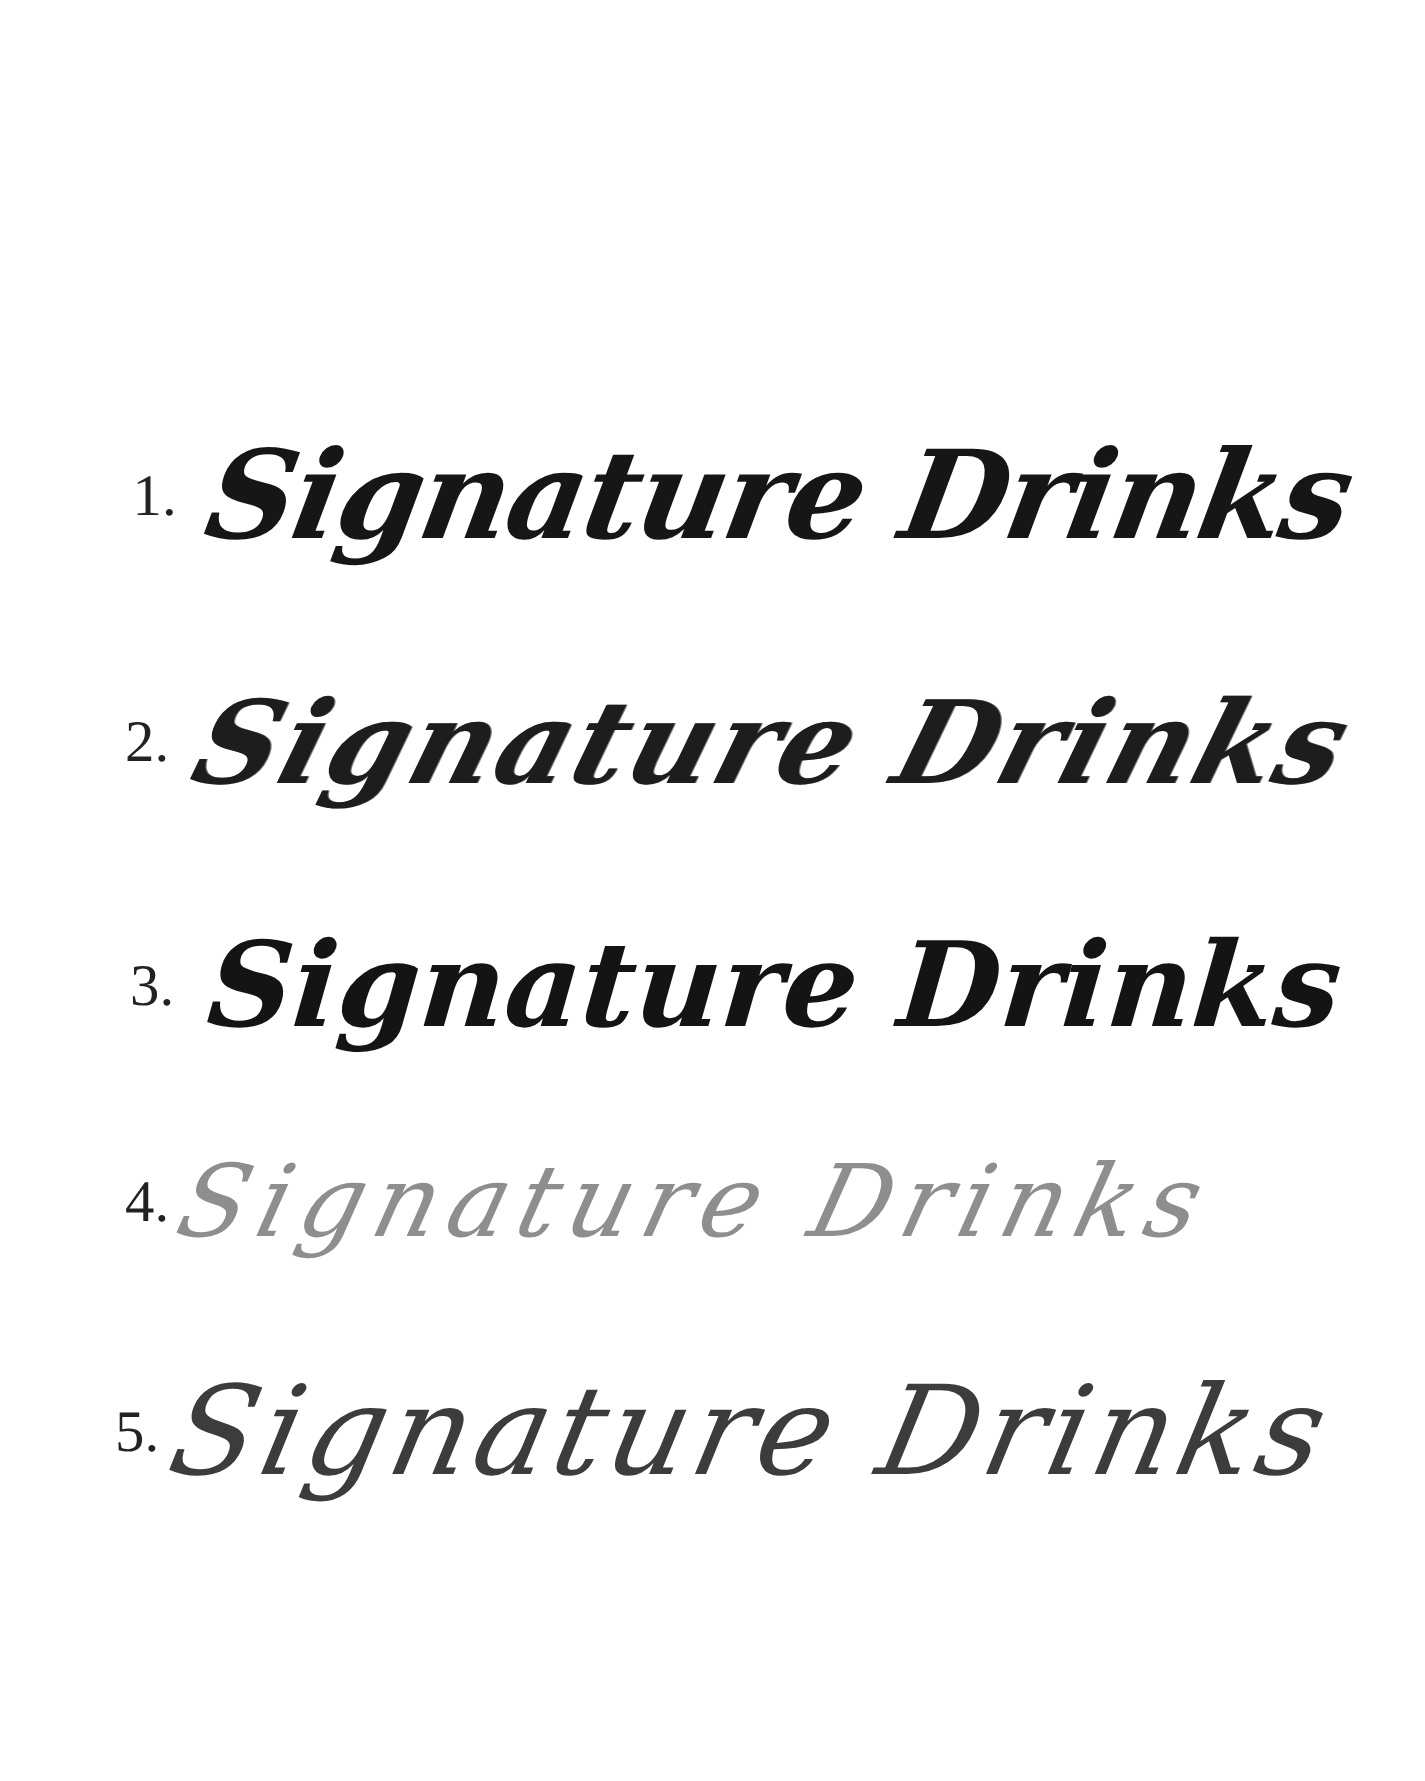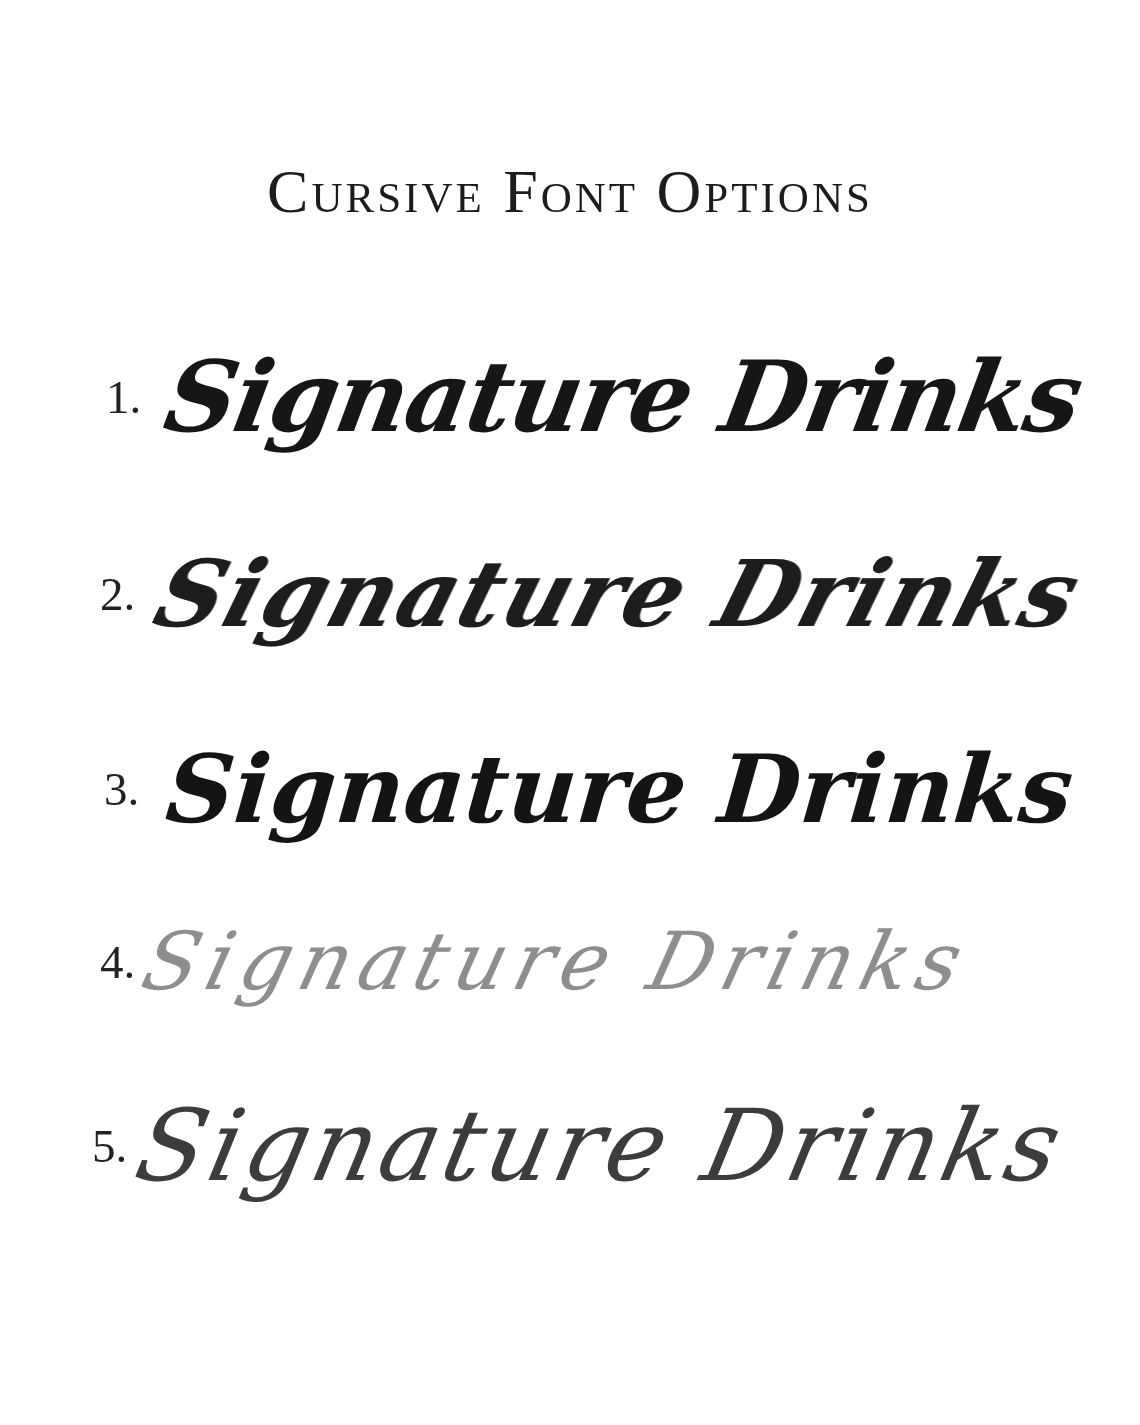--- a/index.html
+++ b/index.html
@@ -57,21 +57,20 @@
   .row-4 .script { font-size: 80px; font-weight: 400; color: #8e8e8e; transform: skewX(-14deg); letter-spacing: 8px; }
   
   .row-5 { top: 1096px; left: 92px; gap: 12px; }
   .row-5 .script { font-size: 99px; font-weight: 400; color: #3c3c3c; transform: skewX(-12deg); letter-spacing: 4px; }
 </style>
 </head>
 <body>
 
 <div class="canvas">
 
-  <div class="title">Cursive Font Options</div>
 
   <div class="row row-1">
     <span class="num">1.</span>
     <span class="script">Signature Drinks</span>
   </div>
 
   <div class="row row-2">
     <span class="num">2.</span>
     <span class="script">Signature Drinks</span>
   </div>

